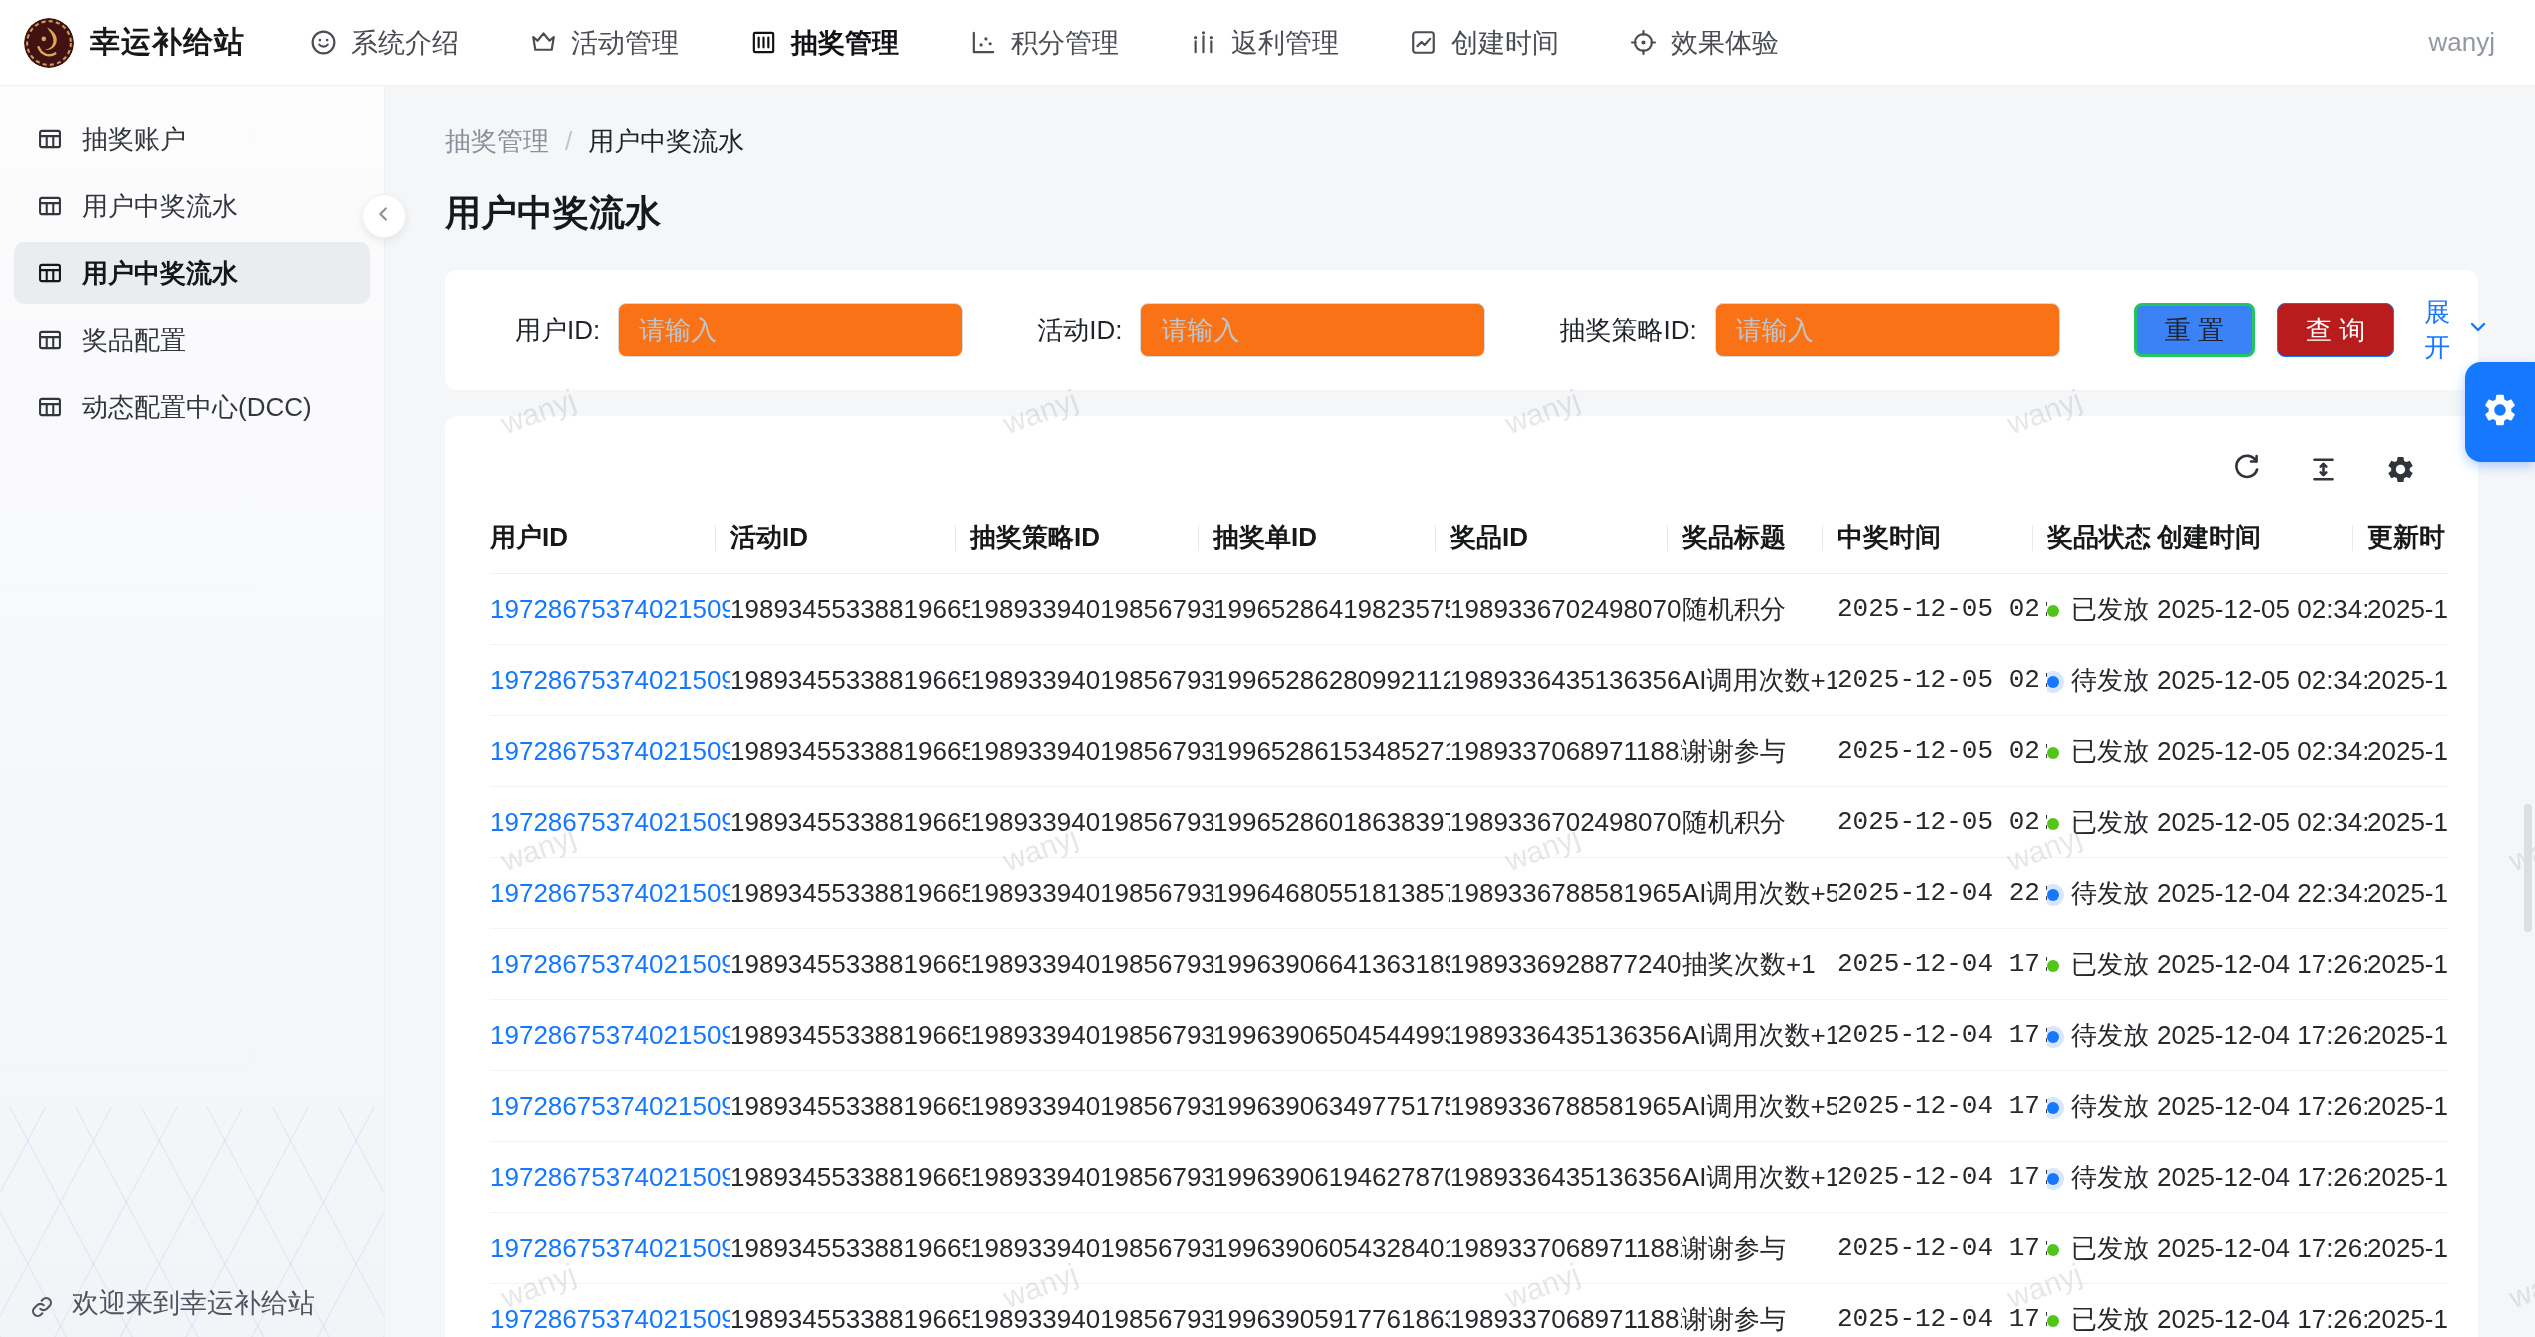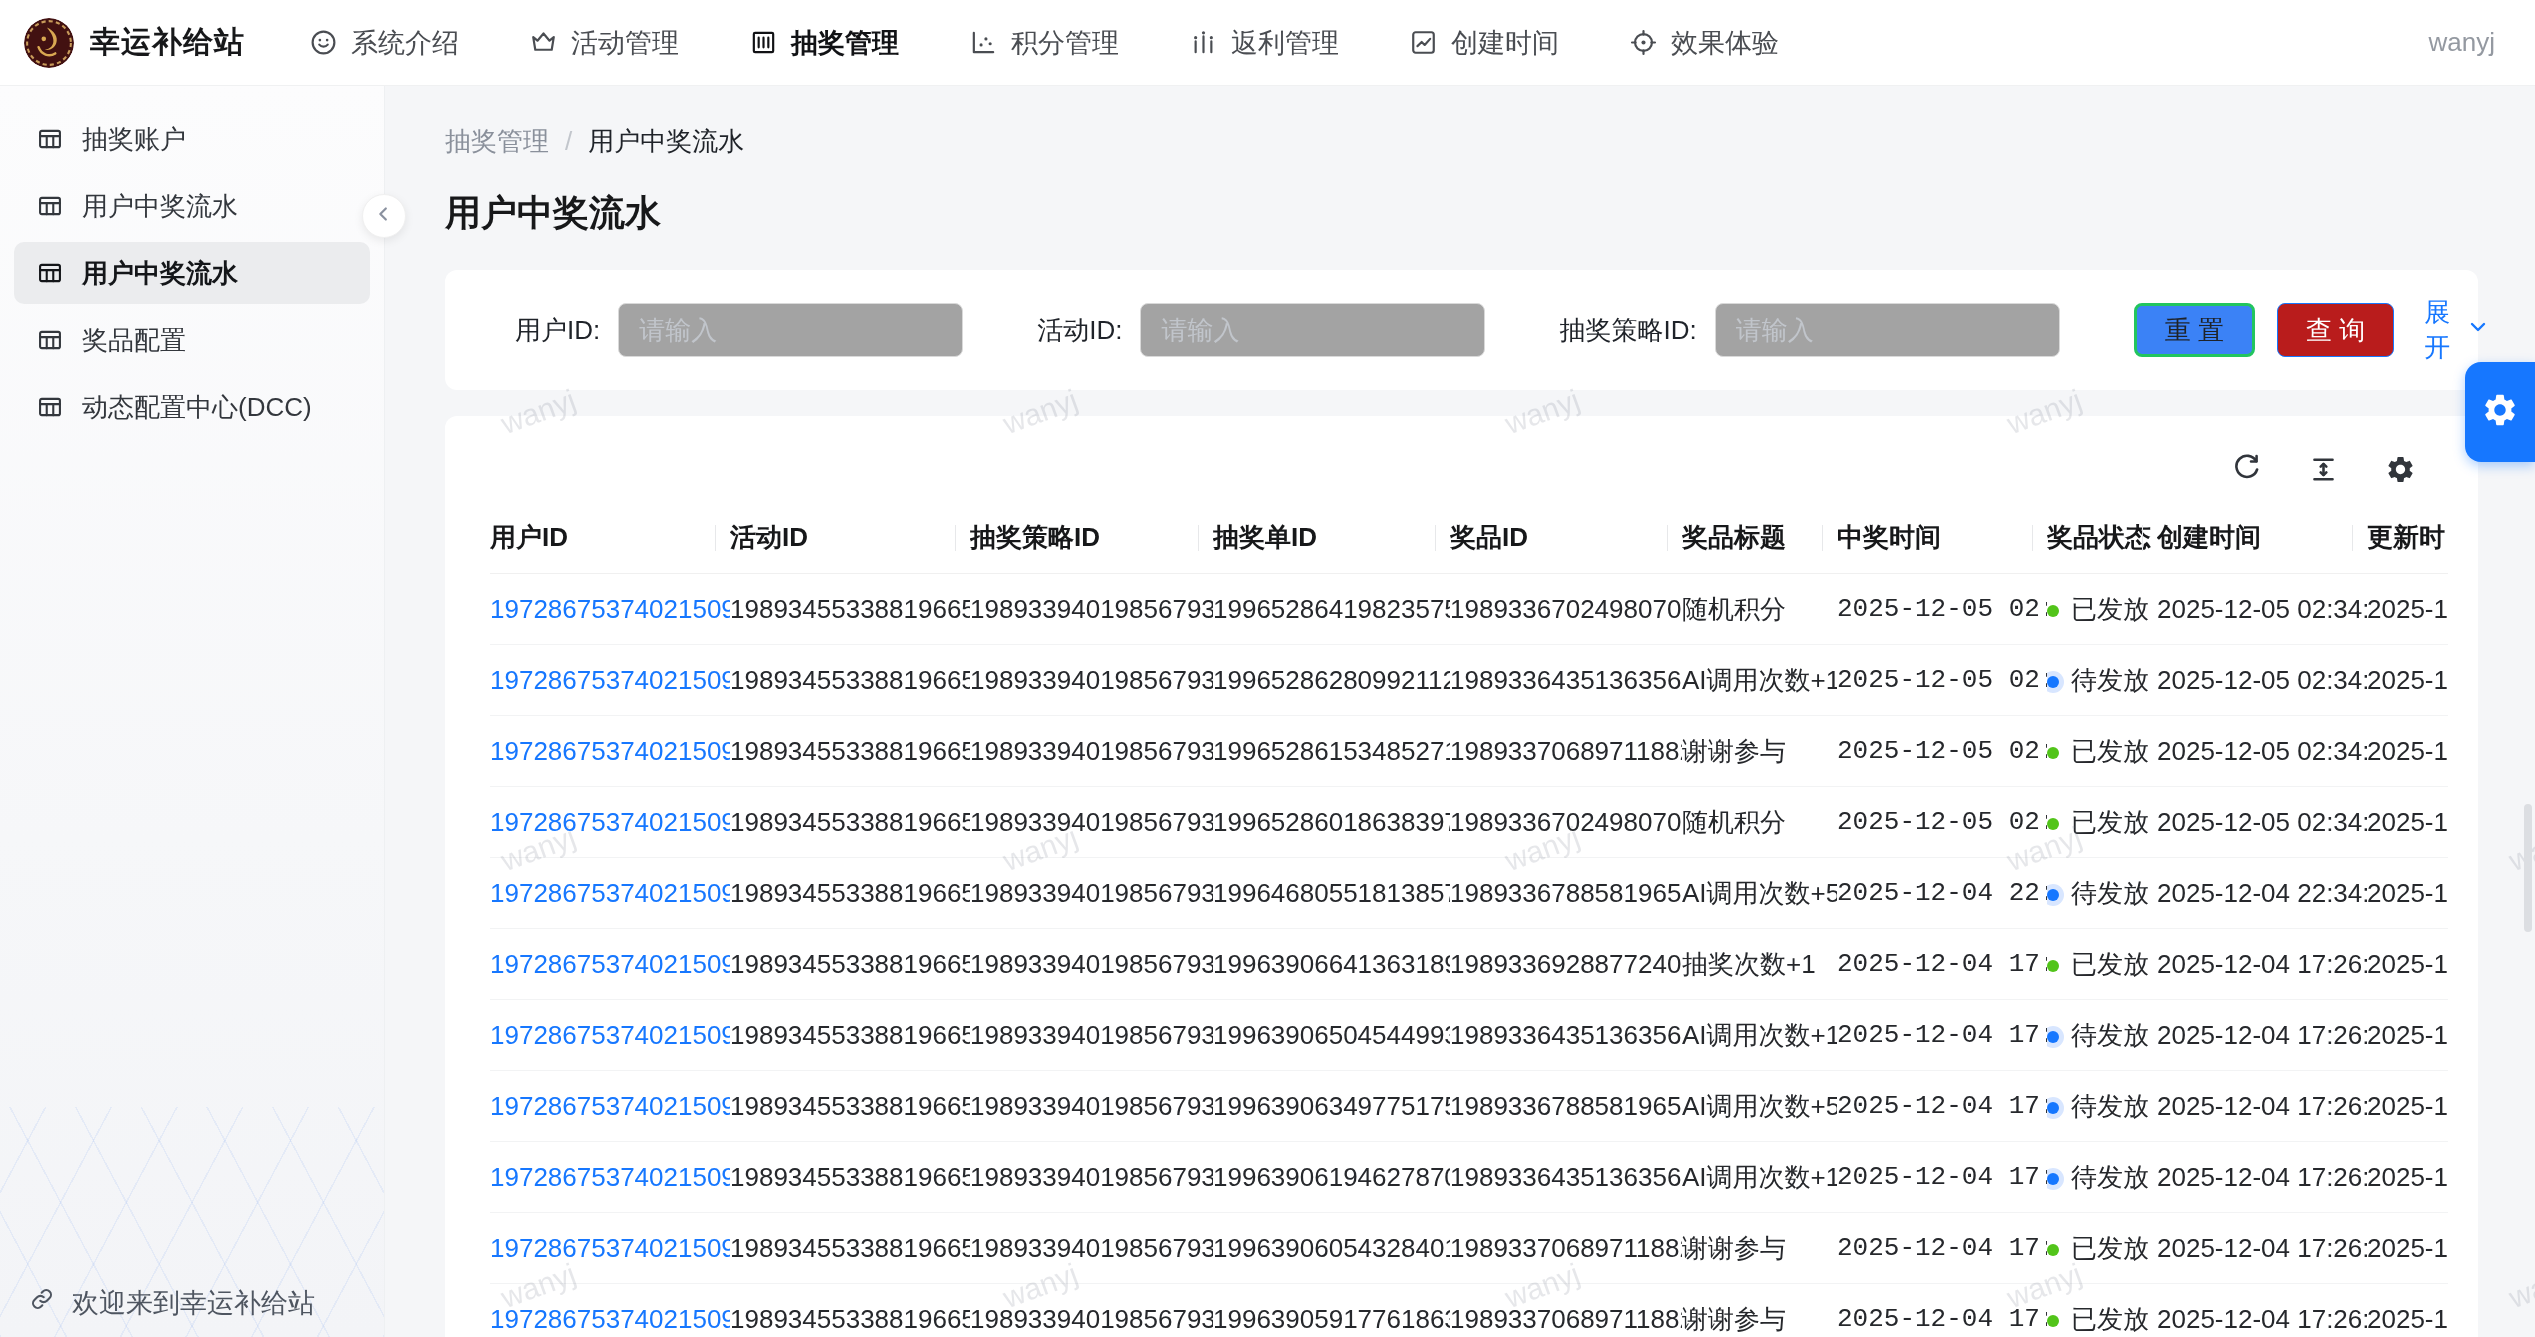--- a/index.html
+++ b/index.html
@@ -27,36 +27,36 @@
   .side-item { display:flex; align-items:center; gap:18px; height:62px; padding:0 22px; margin-bottom:5px; border-radius:10px; font-size:26px; color:#33373d; cursor:pointer; white-space:nowrap; overflow:hidden; }
   .side-item .icon svg { width:28px; height:28px; display:block; }
   .side-item.active { background:#ebecee; font-weight:bold; color:#141619; }
   .collapse-btn { position:absolute; top:108px; right:-22px; width:44px; height:44px; border-radius:50%; background:#fff; border:1px solid #f0f0f0; box-shadow:0 3px 10px rgba(0,0,0,0.08); display:flex; align-items:center; justify-content:center; cursor:pointer; z-index:70; }
   .collapse-btn svg { width:22px; height:22px; }
   .side-footer { position:absolute; left:0; right:0; bottom:0; height:230px;
     background:
       repeating-linear-gradient(62deg, rgba(90,140,235,0.10) 0 1.5px, transparent 1.5px 58px),
       repeating-linear-gradient(-62deg, rgba(90,140,235,0.10) 0 1.5px, transparent 1.5px 58px);
   }
-  .welcome { position:absolute; left:28px; bottom:16px; display:flex; align-items:flex-start; gap:16px; font-size:27px; color:#4e5560; white-space:nowrap; }
+  .welcome { position:absolute; left:28px; bottom:16px; display:flex; align-items:flex-end; gap:16px; font-size:27px; color:#4e5560; white-space:nowrap; }
   .welcome .icon svg { width:28px; height:28px; display:block; }
 
   
   .main { flex:1; padding:38px 57px 0 60px; overflow:hidden; position:relative; }
   .breadcrumb { display:flex; align-items:center; font-size:26px; }
   .bc-parent { color:#8a909b; cursor:pointer; }
   .bc-sep { color:#c2c6cc; margin:0 16px; }
   .bc-current { color:#1f2329; }
   .page-title { margin-top:30px; font-size:36px; font-weight:bold; color:#17181a; }
 
   
   .filter-card { margin-top:32px; background:#fff; border-radius:12px; height:120px; display:flex; align-items:center; padding:0 45px 0 70px; }
   .f-group { display:flex; align-items:center; margin-right:74px; }
   .f-label { font-size:26px; color:#1f2329; margin-right:18px; white-space:nowrap; }
-  .f-input { width:345px; height:54px; border:1px solid #d9d9d9; border-radius:8px; background:#a3a3a3; font-size:26px; padding:0 20px; color:#1f2329; outline:none; font-family:inherit; }
+  .f-input { width:345px; height:54px; border:1px solid #d9d9d9; border-radius:8px; background:#f97316; font-size:26px; padding:0 20px; color:#1f2329; outline:none; font-family:inherit; }
   .f-input::placeholder { color:#c1c5cb; }
   .f-actions { margin-left:auto; display:flex; align-items:center; }
   .btn { height:54px; padding:0 28px; border-radius:8px; font-size:26px; cursor:pointer; font-family:inherit; white-space:nowrap; }
   .btn-reset { background:#3b82f6; border:3px solid #22c55e; color:#1f2329; }
   .btn-query { background:#b91c1c; border:1px solid #1677ff; color:#fff; margin-left:22px; }
   .expand-link { display:flex; align-items:center; gap:16px; margin-left:30px; color:#1677ff; font-size:26px; cursor:pointer; }
   .expand-link svg { width:24px; height:24px; }
 
   
   .table-card { margin-top:26px; background:#fff; border-radius:12px 12px 0 0; height:940px; padding:26px 30px 0 45px; position:relative; }

